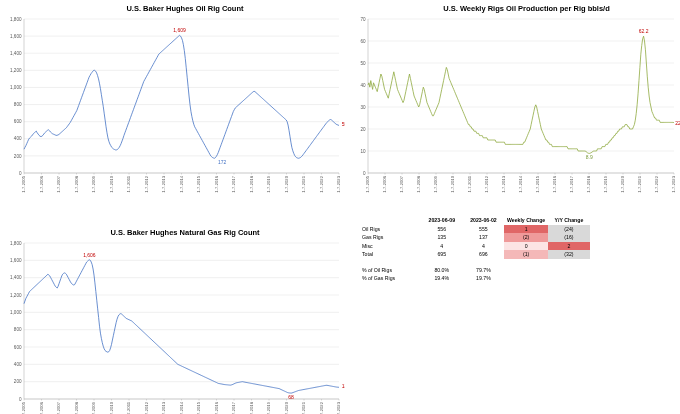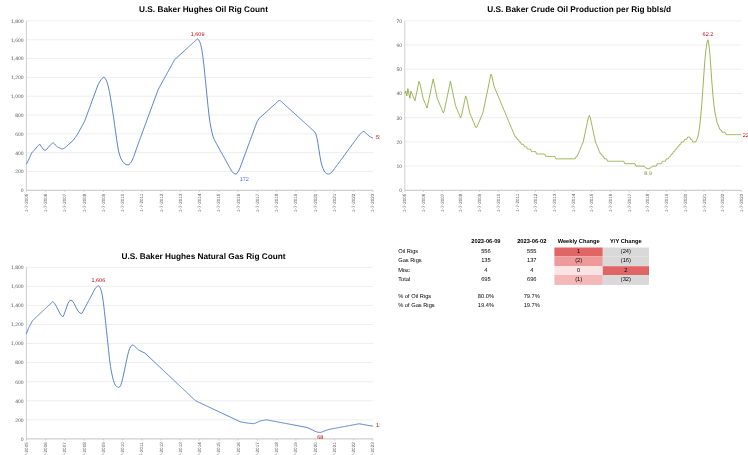--- a/index.html
+++ b/index.html
@@ -152,21 +152,21 @@
         <text x="0" y="0" class="xtick" transform="translate(340.4,161) rotate(-90)" text-anchor="end">1-7-2023</text>
         <path d="M24.00,134.22L24.94,132.33L25.89,130.62L26.83,128.48L27.77,126.34L28.72,124.21L29.66,122.92L30.60,122.07L31.54,121.21L32.49,119.93L33.43,118.64L34.37,117.79L35.32,116.93L36.26,116.08L37.20,117.79L38.15,119.07L39.09,120.36L40.03,121.21L40.98,121.64L41.92,121.21L42.86,120.36L43.81,119.07L44.75,117.79L45.69,116.93L46.63,116.08L47.58,115.22L48.52,114.79L49.46,115.65L50.41,116.93L51.35,117.79L52.29,118.64L53.24,119.07L54.18,119.50L55.12,119.93L56.07,120.36L57.01,120.36L57.95,119.93L58.90,119.50L59.84,118.64L60.78,117.79L61.72,116.93L62.67,116.08L63.61,115.22L64.55,114.37L65.50,113.51L66.44,112.66L67.38,111.37L68.33,110.09L69.27,108.81L70.21,107.52L71.16,105.81L72.10,104.10L73.04,102.39L73.99,100.68L74.93,98.97L75.87,97.26L76.81,95.54L77.76,92.98L78.70,90.41L79.64,87.84L80.59,85.28L81.53,82.71L82.47,80.14L83.42,77.58L84.36,75.01L85.30,72.44L86.25,69.88L87.19,67.31L88.13,64.74L89.07,62.18L90.02,60.47L90.96,58.76L91.90,57.47L92.85,56.19L93.79,55.33L94.73,55.33L95.68,56.19L96.62,57.90L97.56,60.47L98.51,63.89L99.45,68.17L100.39,73.30L101.34,79.29L102.28,85.28L103.22,91.27L104.16,98.11L105.11,104.96L106.05,111.80L106.99,117.79L107.94,122.92L108.88,126.34L109.82,128.91L110.77,130.62L111.71,132.33L112.65,133.19L113.60,134.04L114.54,134.47L115.48,134.90L116.43,134.90L117.37,134.47L118.31,133.62L119.25,132.33L120.20,130.62L121.14,128.48L122.08,125.92L123.03,123.35L123.97,120.36L124.91,117.79L125.86,115.22L126.80,112.66L127.74,110.09L128.69,107.52L129.63,104.96L130.57,102.39L131.51,99.82L132.46,97.26L133.40,94.69L134.34,92.12L135.29,89.56L136.23,86.99L137.17,84.42L138.12,81.86L139.06,79.29L140.00,76.72L140.95,74.16L141.89,71.59L142.83,69.02L143.78,66.46L144.72,64.74L145.66,63.03L146.60,61.32L147.55,59.61L148.49,57.90L149.43,56.19L150.38,54.48L151.32,52.77L152.26,51.06L153.21,49.34L154.15,47.63L155.09,45.92L156.04,44.21L156.98,42.50L157.92,40.79L158.87,39.08L159.81,38.22L160.75,37.37L161.69,36.51L162.64,35.66L163.58,34.80L164.52,33.94L165.47,33.09L166.41,32.23L167.35,31.38L168.30,30.52L169.24,29.67L170.18,28.81L171.13,27.96L172.07,27.10L173.01,26.24L173.96,25.39L174.90,24.53L175.84,23.68L176.78,22.82L177.73,21.97L178.67,21.11L179.61,20.34L180.56,21.11L181.50,22.82L182.44,25.39L183.39,29.67L184.33,35.66L185.27,43.36L186.22,52.77L187.16,62.18L188.10,71.59L189.04,81.00L189.99,89.56L190.93,96.40L191.87,101.53L192.82,105.81L193.76,109.23L194.70,111.80L195.65,113.51L196.59,115.22L197.53,116.93L198.48,118.64L199.42,120.36L200.36,122.07L201.31,123.78L202.25,125.49L203.19,127.20L204.13,128.91L205.08,130.62L206.02,132.33L206.96,134.04L207.91,135.76L208.85,137.47L209.79,139.18L210.74,140.89L211.68,141.74L212.62,142.60L213.57,143.03L214.51,143.28L215.45,142.60L216.40,141.32L217.34,139.61L218.28,137.47L219.22,134.90L220.17,132.33L221.11,129.77L222.05,127.20L223.00,124.63L223.94,122.07L224.88,119.50L225.83,116.93L226.77,114.37L227.71,111.80L228.66,109.23L229.60,106.67L230.54,104.10L231.49,101.53L232.43,98.97L233.37,96.40L234.31,94.69L235.26,92.98L236.20,92.12L237.14,91.27L238.09,90.41L239.03,89.56L239.97,88.70L240.92,87.84L241.86,86.99L242.80,86.13L243.75,85.28L244.69,84.42L245.63,83.57L246.57,82.71L247.52,81.86L248.46,81.00L249.40,80.14L250.35,79.29L251.29,78.43L252.23,77.58L253.18,76.72L254.12,76.29L255.06,76.72L256.01,77.58L256.95,78.43L257.89,79.29L258.84,80.14L259.78,81.00L260.72,81.86L261.66,82.71L262.61,83.57L263.55,84.42L264.49,85.28L265.44,86.13L266.38,86.99L267.32,87.84L268.27,88.70L269.21,89.56L270.15,90.41L271.10,91.27L272.04,92.12L272.98,92.98L273.93,93.83L274.87,94.69L275.81,95.54L276.75,96.40L277.70,97.26L278.64,98.11L279.58,98.97L280.53,99.82L281.47,100.68L282.41,101.53L283.36,102.39L284.30,103.24L285.24,104.10L286.19,104.96L287.13,106.67L288.07,110.09L289.01,115.22L289.96,121.21L290.90,127.20L291.84,132.33L292.79,135.76L293.73,138.32L294.67,140.46L295.62,141.74L296.56,142.60L297.50,143.03L298.45,143.28L299.39,143.03L300.33,142.60L301.28,141.74L302.22,140.89L303.16,139.61L304.10,138.32L305.05,137.04L305.99,135.76L306.93,134.47L307.88,133.19L308.82,131.91L309.76,130.62L310.71,129.34L311.65,128.06L312.59,126.77L313.54,125.49L314.48,124.21L315.42,122.92L316.37,121.64L317.31,120.36L318.25,119.07L319.19,117.79L320.14,116.51L321.08,115.22L322.02,113.94L322.97,112.66L323.91,111.37L324.85,110.09L325.80,108.81L326.74,107.52L327.68,106.67L328.63,105.81L329.57,104.96L330.51,104.53L331.46,104.96L332.40,105.81L333.34,106.67L334.28,107.52L335.23,108.38L336.17,109.23L337.11,109.66L338.06,110.09L339.00,110.43" fill="none" stroke="#4472c4" stroke-width="0.8" stroke-linejoin="round"></path>
         <text x="179.61377245508982" y="17.341111111111104" class="annot" text-anchor="middle" fill="#c00000">1,609</text>
         <text x="222.05389221556885" y="149.28444444444443" class="annot" text-anchor="middle" fill="#4472c4">172</text>
         <text x="346" y="111.43111111111111" class="annot" text-anchor="middle" fill="#c00000">556</text>
       </svg>
   </div>
 </div>
 
 <div class="panel" style="left:348px; top:4px; width:332px; height:200px;">
-  <div class="chart-title">U.S. Baker Crude Oil Production per Rig bbls/d</div>
+  <div class="chart-title">U.S. Weekly Rigs Oil Production per Rig bbls/d</div>
   <div class="plot">
     <svg id="svg-prod" width="332" height="188" viewBox="0 0 332 188">
         <line x1="20" y1="158" x2="326" y2="158" stroke="#d9d9d9" stroke-width="0.4"></line>
         <text x="17.5" y="159.7" class="ytick">0</text>
         <line x1="20" y1="136" x2="326" y2="136" stroke="#d9d9d9" stroke-width="0.4"></line>
         <text x="17.5" y="137.7" class="ytick">10</text>
         <line x1="20" y1="114" x2="326" y2="114" stroke="#d9d9d9" stroke-width="0.4"></line>
         <text x="17.5" y="115.7" class="ytick">20</text>
         <line x1="20" y1="92" x2="326" y2="92" stroke="#d9d9d9" stroke-width="0.4"></line>
         <text x="17.5" y="93.7" class="ytick">30</text>

